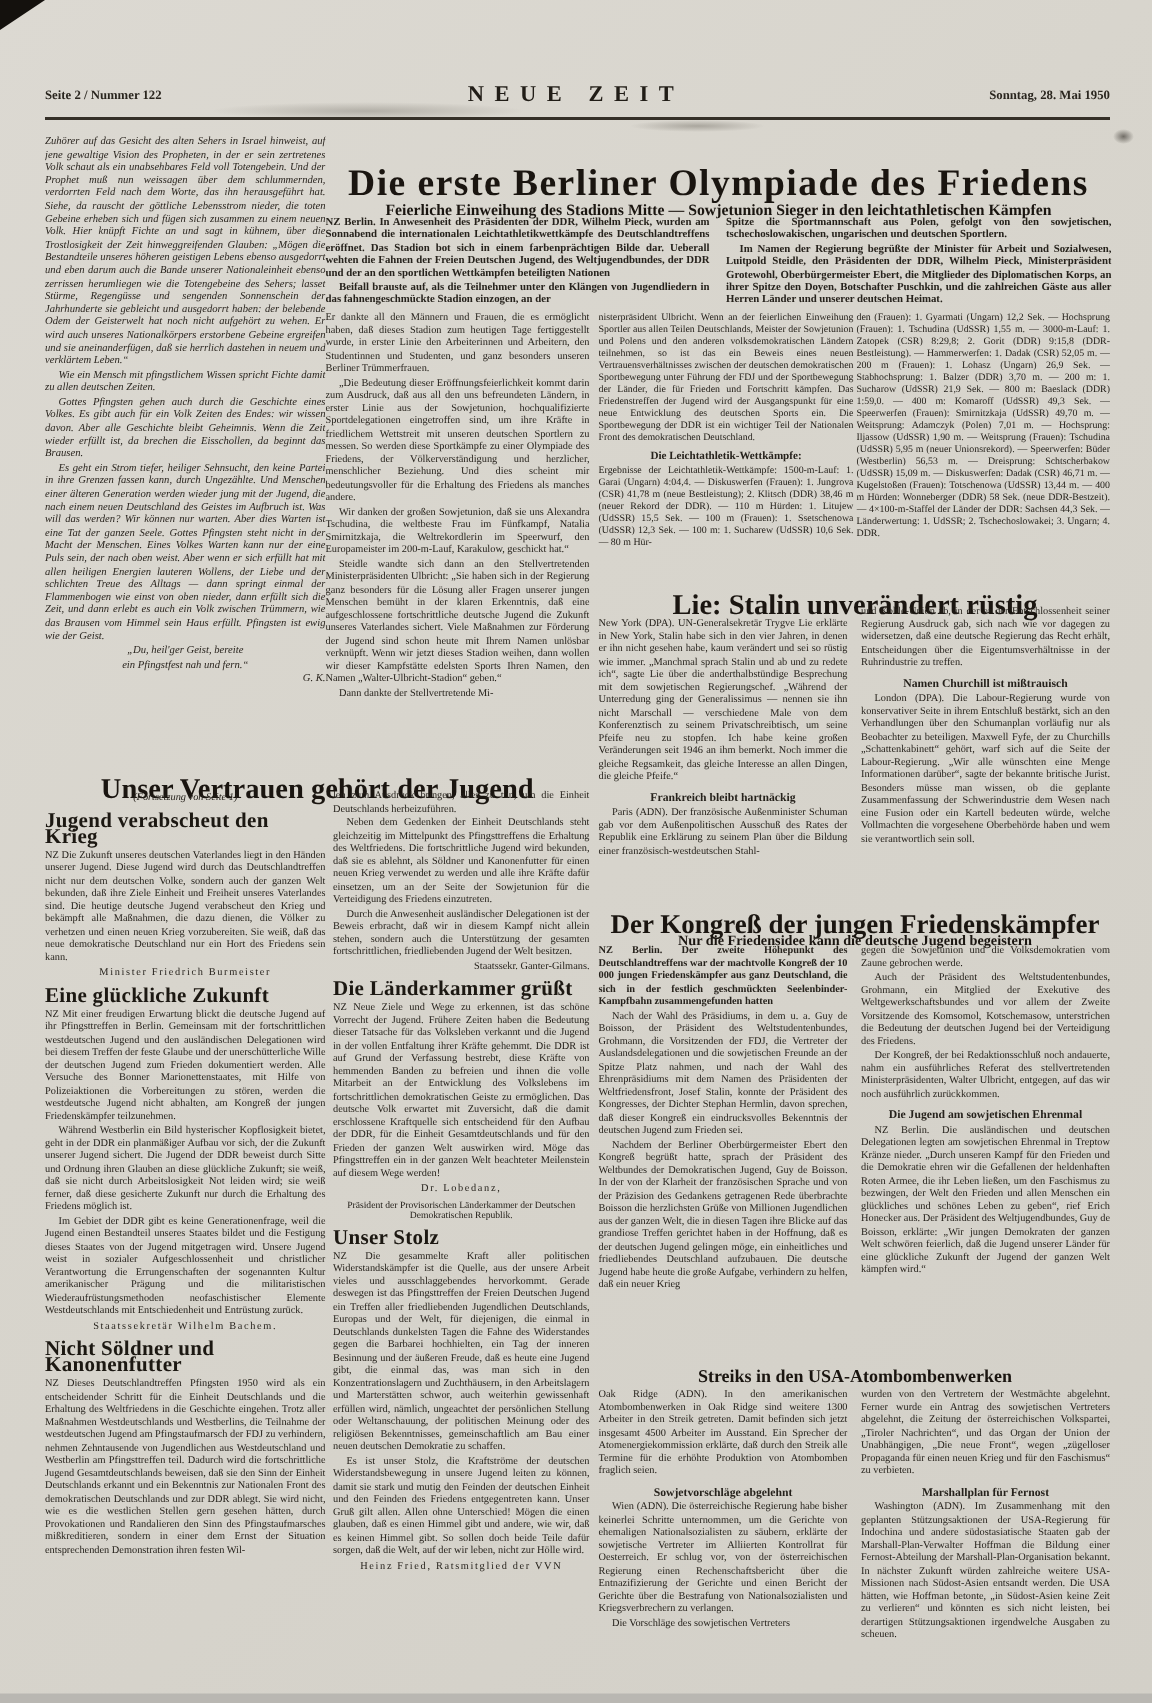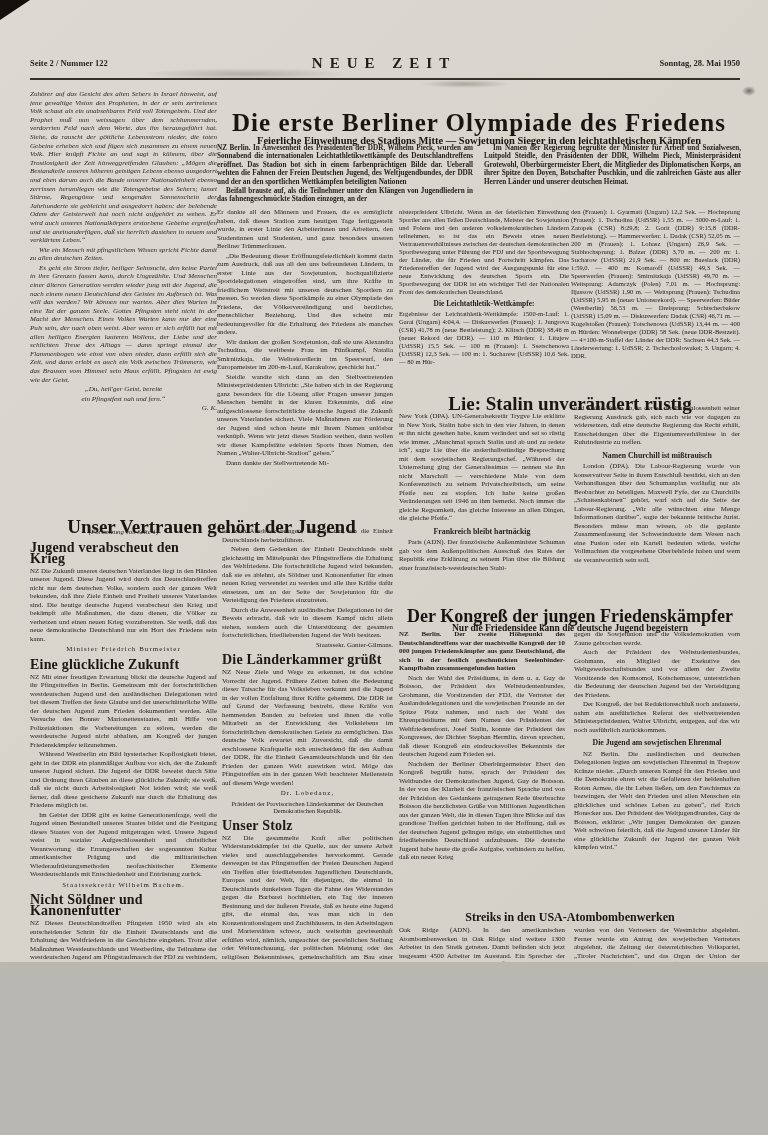--- a/index.html
+++ b/index.html
@@ -1,17 +1,17 @@
 <!DOCTYPE html>
 <html lang="de"><head>
 <meta charset="utf-8">
 <style>
   html,body{margin:0;padding:0;}
   body{background:#b9b7b2;font-family:"Liberation Serif",serif;}
-  .page{position:relative;width:768px;height:962px;margin:0 auto;overflow:hidden;
+  .page{position:relative;width:768px;height:1129px;margin:0 auto;overflow:hidden;
         background:linear-gradient(135deg,#dcd9d2 0%,#d8d5cd 40%,#d3d0c8 100%);
         color:#26221c;}
   .corner{position:absolute;left:0;top:0;width:0;height:0;
           border-top:20px solid #14110d;border-right:30px solid transparent;}
   .smudge{position:absolute;border-radius:50%;pointer-events:none;}
   .sm1{left:140px;top:68px;width:210px;height:12px;background:radial-gradient(closest-side,rgba(60,55,45,.25),rgba(60,55,45,0));}
   .sm2{left:742px;top:86px;width:14px;height:10px;background:radial-gradient(closest-side,rgba(30,26,20,.55),rgba(30,26,20,0));}
   .sm3{left:420px;top:80px;width:90px;height:8px;background:radial-gradient(closest-side,rgba(60,55,45,.3),rgba(60,55,45,0));}
 
   .hdr{position:absolute;top:58px;font-size:8.5px;font-weight:bold;color:#2a261f;}
@@ -59,36 +59,38 @@
 
   <div class="hdr hdr-left">Seite 2 / Nummer 122</div>
   <div class="hdr-center hdr">NEUE ZEIT</div>
   <div class="hdr hdr-right">Sonntag, 28. Mai 1950</div>
   <div class="hdr-rule"></div>
 
   <div class="cols editorial" style="left:30px;top:90px;width:187px;height:413px;">
 
   <p class="noindent">Zuhörer auf das Gesicht des alten Sehers in Israel hinweist, auf jene gewaltige Vision des Propheten, in der er sein zertretenes Volk schaut als ein unabsehbares Feld voll Totengebein. Und der Prophet muß nun weissagen über dem schlummernden, verdorrten Feld nach dem Worte, das ihn herausgeführt hat. Siehe, da rauscht der göttliche Lebensstrom nieder, die toten Gebeine erheben sich und fügen sich zusammen zu einem neuen Volk. Hier knüpft Fichte an und sagt in kühnem, über die Trostlosigkeit der Zeit hinweggreifenden Glauben: „Mögen die Bestandteile unseres höheren geistigen Lebens ebenso ausgedorrt und eben darum auch die Bande unserer Nationaleinheit ebenso zerrissen herumliegen wie die Totengebeine des Sehers; lasset Stürme, Regengüsse und sengenden Sonnenschein der Jahrhunderte sie gebleicht und ausgedorrt haben: der belebende Odem der Geisterwelt hat noch nicht aufgehört zu wehen. Er wird auch unseres Nationalkörpers erstorbene Gebeine ergreifen und sie aneinanderfügen, daß sie herrlich dastehen in neuem und verklärtem Leben.“</p>
       <p>Wie ein Mensch mit pfingstlichem Wissen spricht Fichte damit zu allen deutschen Zeiten.</p>
+      <p>Gottes Pfingsten gehen auch durch die Geschichte eines Volkes. Es gibt auch für ein Volk Zeiten des Endes: wir wissen davon. Aber alle Geschichte bleibt Geheimnis. Wenn die Zeit wieder erfüllt ist, da brechen die Eisschollen, da beginnt das Brausen.</p>
       <p>Es geht ein Strom tiefer, heiliger Sehnsucht, den keine Partei in ihre Grenzen fassen kann, durch Ungezählte. Und Menschen einer älteren Generation werden wieder jung mit der Jugend, die nach einem neuen Deutschland des Geistes im Aufbruch ist. Was will das werden? Wir können nur warten. Aber dies Warten ist eine Tat der ganzen Seele. Gottes Pfingsten steht nicht in der Macht der Menschen. Eines Volkes Warten kann nur der eine Puls sein, der nach oben weist. Aber wenn er sich erfüllt hat mit allen heiligen Energien lauteren Wollens, der Liebe und der schlichten Treue des Alltags — dann springt einmal der Flammenbogen wie einst von oben nieder, dann erfüllt sich die Zeit, und dann erlebt es auch ein Volk zwischen Trümmern, wie das Brausen vom Himmel sein Haus erfüllt. Pfingsten ist ewig wie der Geist.</p>
       <p class="quote">„Du, heil'ger Geist, bereite</p>
       <p class="quote">ein Pfingstfest nah und fern.“</p>
       <p class="sigr">G. K.</p>
     </div>
 
   <section>
     <h1 class="headline h-oly">Die erste Berliner Olympiade des Friedens</h1>
     <h2 class="headline h-oly-sub">Feierliche Einweihung des Stadions Mitte — Sowjetunion Sieger in den leichtathletischen Kämpfen</h2>
     <div class="cols intro" style="left:217px;top:144px;width:256px;height:62px;">
 
     <p class="noindent">NZ Berlin. In Anwesenheit des Präsidenten der DDR, Wilhelm Pieck, wurden am Sonnabend die internationalen Leichtathletikwettkämpfe des Deutschlandtreffens eröffnet. Das Stadion bot sich in einem farbenprächtigen Bilde dar. Ueberall wehten die Fahnen der Freien Deutschen Jugend, des Weltjugendbundes, der DDR und der an den sportlichen Wettkämpfen beteiligten Nationen</p>
         <p>Beifall brauste auf, als die Teilnehmer unter den Klängen von Jugendliedern in das fahnengeschmückte Stadion einzogen, an der</p>
       </div>
     <div class="cols intro" style="left:484px;top:144px;width:257px;height:62px;">
 
+    <p class="noindent">Spitze die Sportmannschaft aus Polen, gefolgt von den sowjetischen, tschechoslowakischen, ungarischen und deutschen Sportlern.</p>
         <p>Im Namen der Regierung begrüßte der Minister für Arbeit und Sozialwesen, Luitpold Steidle, den Präsidenten der DDR, Wilhelm Pieck, Ministerpräsident Grotewohl, Oberbürgermeister Ebert, die Mitglieder des Diplomatischen Korps, an ihrer Spitze den Doyen, Botschafter Puschkin, und die zahlreichen Gäste aus aller Herren Länder und unserer deutschen Heimat.</p>
       </div>
     <div class="cols" style="left:217px;top:208px;width:176px;height:296px;">
 
     <p class="noindent">Er dankte all den Männern und Frauen, die es ermöglicht haben, daß dieses Stadion zum heutigen Tage fertiggestellt wurde, in erster Linie den Arbeiterinnen und Arbeitern, den Studentinnen und Studenten, und ganz besonders unseren Berliner Trümmerfrauen.</p>
         <p>„Die Bedeutung dieser Eröffnungsfeierlichkeit kommt darin zum Ausdruck, daß aus all den uns befreundeten Ländern, in erster Linie aus der Sowjetunion, hochqualifizierte Sportdelegationen eingetroffen sind, um ihre Kräfte in friedlichem Wettstreit mit unseren deutschen Sportlern zu messen. So werden diese Sportkämpfe zu einer Olympiade des Friedens, der Völkerverständigung und herzlicher, menschlicher Beziehung. Und dies scheint mir bedeutungsvoller für die Erhaltung des Friedens als manches andere.</p>
         <p>Wir danken der großen Sowjetunion, daß sie uns Alexandra Tschudina, die weltbeste Frau im Fünfkampf, Natalia Smirnitzkaja, die Weltrekordlerin im Speerwurf, den Europameister im 200-m-Lauf, Karakulow, geschickt hat.“</p>
         <p>Steidle wandte sich dann an den Stellvertretenden Ministerpräsidenten Ulbricht: „Sie haben sich in der Regierung ganz besonders für die Lösung aller Fragen unserer jungen Menschen bemüht in der klaren Erkenntnis, daß eine aufgeschlossene fortschrittliche deutsche Jugend die Zukunft unseres Vaterlandes sichert. Viele Maßnahmen zur Förderung der Jugend sind schon heute mit Ihrem Namen unlösbar verknüpft. Wenn wir jetzt dieses Stadion weihen, dann wollen wir dieser Kampfstätte edelsten Sports Ihren Namen, den Namen „Walter-Ulbricht-Stadion“ geben.“</p>
         <p>Dann dankte der Stellvertretende Mi-</p>
       </div>

